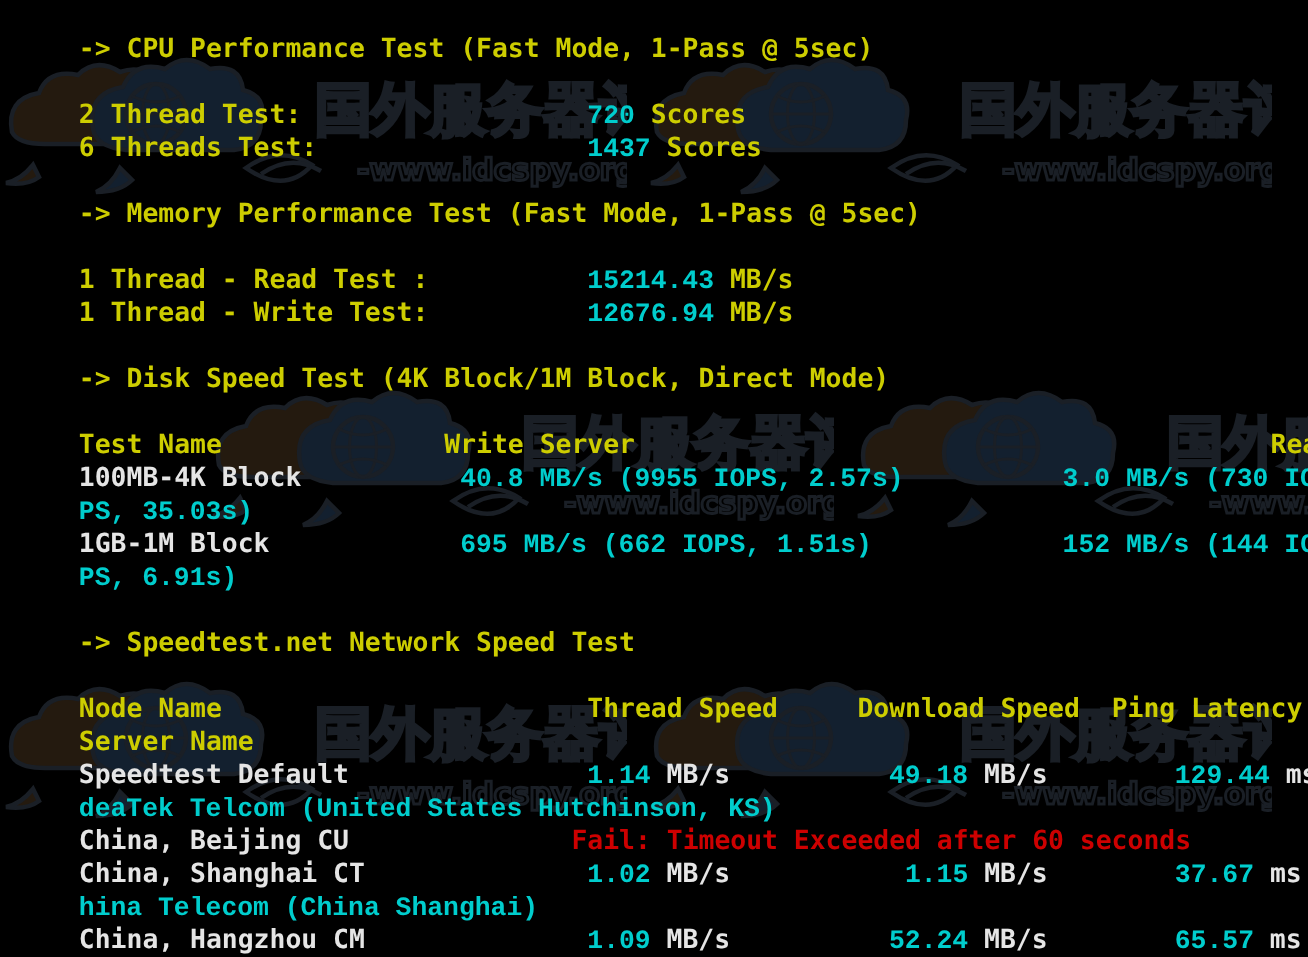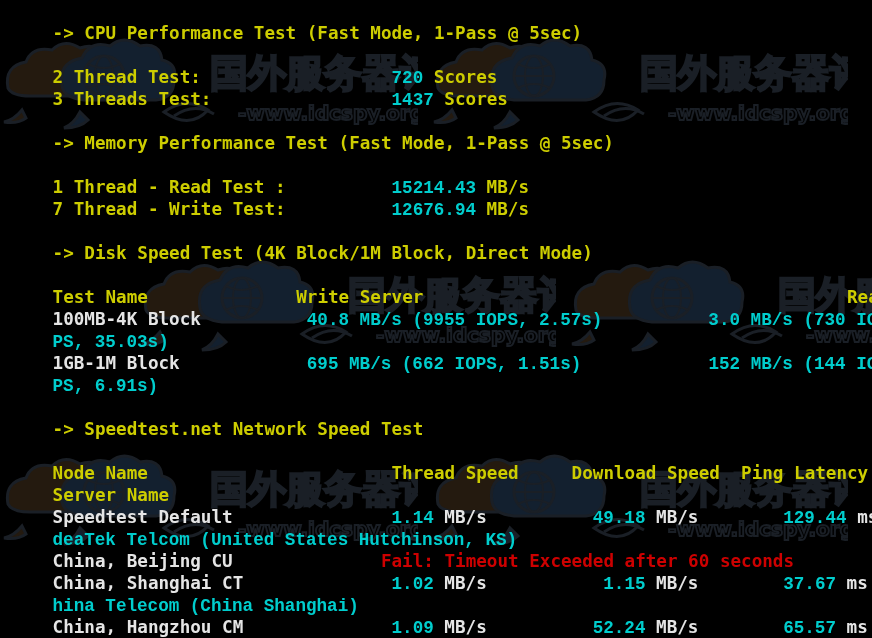--- a/index.html
+++ b/index.html
@@ -257,33 +257,33 @@
 
     <div class="line scrolled" style="top:0px;">
       <span class="seg c-yellow">-&gt; CPU Performance Test (Fast Mode, 1-Pass @ 5sec)</span>
     </div>
 
     <div class="line scrolled" style="top:44px;">
       <span class="seg c-yellow">2 Thread Test:</span><span class="seg">                  </span><span class="seg c-cyan">720</span><span class="seg"> </span><span class="seg c-yellow">Scores</span>
     </div>
 
     <div class="line scrolled" style="top:66px;">
-      <span class="seg c-yellow">3 Threads Test:</span><span class="seg">                 </span><span class="seg c-cyan">1437</span><span class="seg"> </span><span class="seg c-yellow">Scores</span>
+      <span class="seg c-yellow">6 Threads Test:</span><span class="seg">                 </span><span class="seg c-cyan">1437</span><span class="seg"> </span><span class="seg c-yellow">Scores</span>
     </div>
 
     <div class="line scrolled" style="top:110px;">
       <span class="seg c-yellow">-&gt; Memory Performance Test (Fast Mode, 1-Pass @ 5sec)</span>
     </div>
 
     <div class="line scrolled" style="top:154px;">
       <span class="seg c-yellow">1 Thread - Read Test :</span><span class="seg">          </span><span class="seg c-cyan">15214.43</span><span class="seg"> </span><span class="seg c-yellow">MB/s</span>
     </div>
 
     <div class="line scrolled" style="top:176px;">
-      <span class="seg c-yellow">7 Thread - Write Test:</span><span class="seg">          </span><span class="seg c-cyan">12676.94</span><span class="seg"> </span><span class="seg c-yellow">MB/s</span>
+      <span class="seg c-yellow">1 Thread - Write Test:</span><span class="seg">          </span><span class="seg c-cyan">12676.94</span><span class="seg"> </span><span class="seg c-yellow">MB/s</span>
     </div>
 
     <div class="line scrolled" style="top:220px;">
       <span class="seg c-yellow">-&gt; Disk Speed Test (4K Block/1M Block, Direct Mode)</span>
     </div>
 
     <div class="line scrolled" style="top:264px;">
       <span class="seg c-yellow">Test Name</span><span class="seg">              </span><span class="seg c-yellow">Write Server</span><span class="seg">                                        </span><span class="seg c-yellow">Read Speed</span>
     </div>
 

